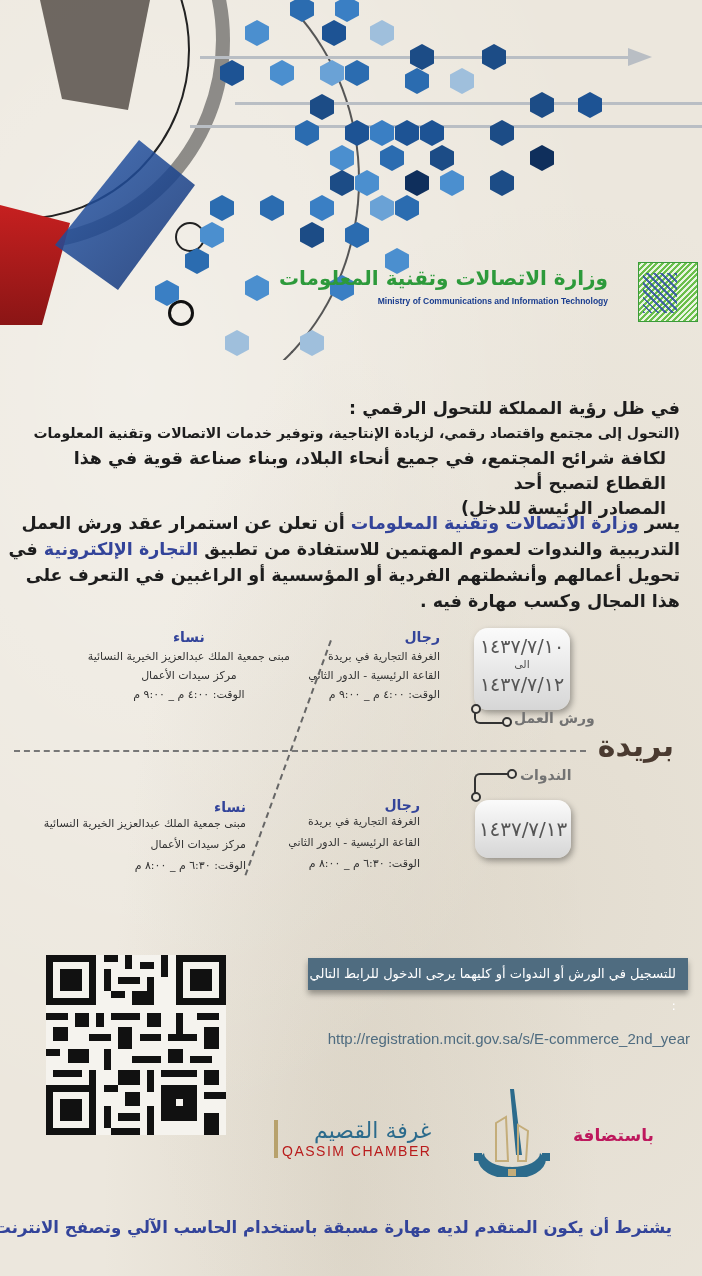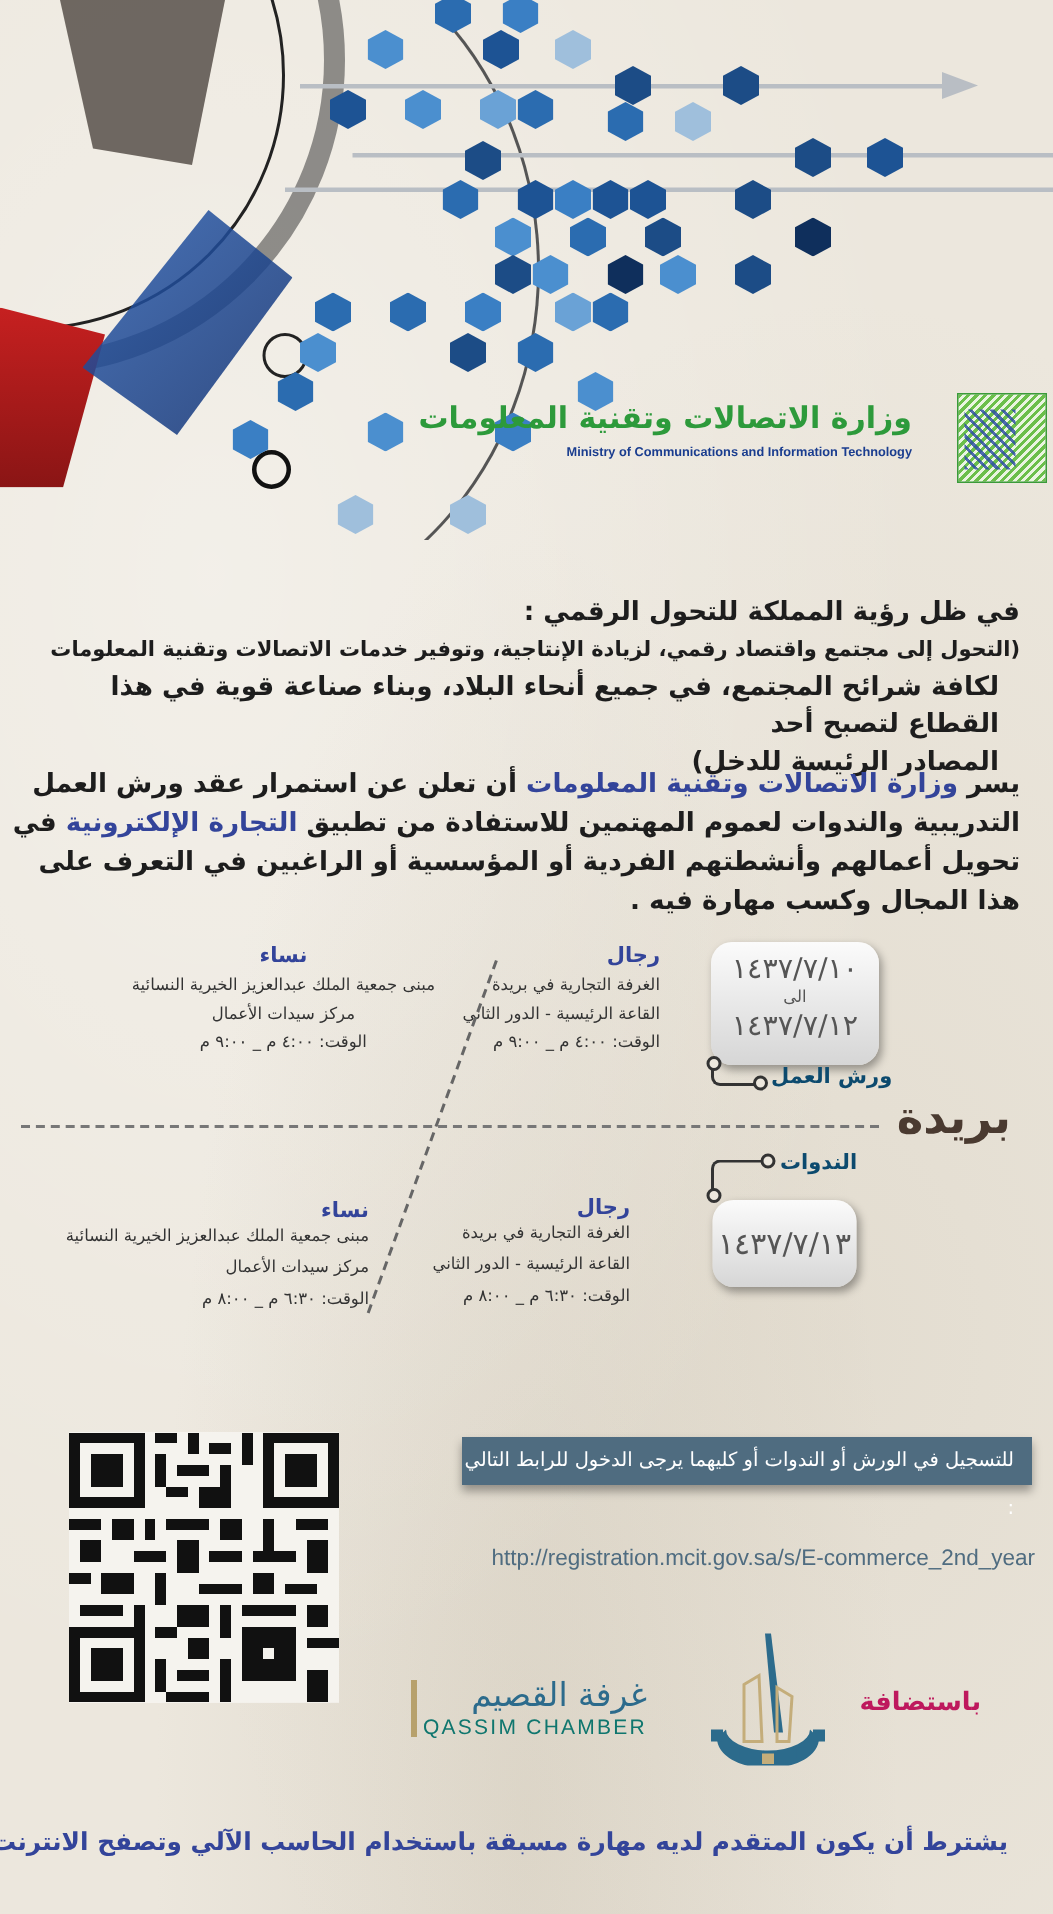--- a/index.html
+++ b/index.html
@@ -26,46 +26,46 @@
   .mcit-mark::after{content:"";position:absolute;left:4px;top:10px;width:34px;height:40px;
     background:repeating-linear-gradient(45deg,#2a49a6 0 2px,transparent 2px 5px);opacity:.8;}
 
   .intro{right:22px;top:396px;width:670px;font-size:17.5px;line-height:25px;font-weight:bold;color:#1d1d1d;}
   .intro p{margin:0;}
   .body-p{right:22px;top:510px;width:680px;font-size:17.5px;line-height:26px;font-weight:bold;color:#1d1d1d;}
   .blue{color:#33449a;}
 
   .date-box{background:linear-gradient(#fbfbfb,#d6d6d6);border-radius:14px;box-shadow:2px 3px 6px rgba(0,0,0,.35);
     font-family:"DejaVu Sans",sans-serif;color:#555;text-align:center;}
-  .ws-box{left:474px;top:628px;width:112px;height:82px;}
+  .ws-box{left:474px;top:628px;width:96px;height:82px;}
   .ws-box .d{font-size:19px;line-height:24px;letter-spacing:1px;}
   .ws-box .to{font-size:11px;line-height:14px;}
   .sm-box{left:475px;top:800px;width:96px;height:58px;}
   .sm-box .d{font-size:20px;line-height:58px;letter-spacing:1px;}
   .connector{position:absolute;border:2px solid #333;}
   .dot{position:absolute;width:6px;height:6px;border:2px solid #333;border-radius:50%;background:#ece7dd;}
 
-  .tag{font-size:14px;font-weight:bold;color:#0c4a6e;white-space:nowrap;}
+  .tag{font-size:14px;font-weight:bold;color:#737373;white-space:nowrap;}
   .city{right:28px;top:728px;font-size:30px;color:#4a3a30;font-weight:bold;}
   .hdash{left:14px;top:750px;width:572px;border-top:2px dashed #777;}
   .diag{position:absolute;border-left:2px dashed #666;transform-origin:top left;}
 
   .venue{font-size:11px;line-height:19px;color:#333;white-space:nowrap;text-align:right;}
   .venue .h{font-size:14px;color:#33449a;font-weight:bold;}
 
   .reg-bar{left:308px;top:958px;width:380px;height:32px;background:#4f6c80;box-shadow:0 4px 6px rgba(0,0,0,.35);
     color:#fff;font-size:13px;line-height:32px;padding-right:12px;box-sizing:border-box;}
   .url{left:280px;top:1030px;width:410px;font-family:"Liberation Sans",sans-serif;font-size:15px;color:#4f6c80;text-align:right;}
 
   .qr{left:46px;top:955px;width:180px;height:180px;background:#fff;}
   .host{right:48px;top:1125px;font-size:17px;font-weight:bold;color:#be185d;}
   .qc-logo{left:470px;top:1085px;width:84px;height:92px;}
   .qc-text{left:282px;top:1118px;}
   .qc-ar{font-size:22px;color:#2c6b8c;direction:rtl;}
-  .qc-en{font-size:14px;color:#0f766e;letter-spacing:1.5px;font-family:"Liberation Sans",sans-serif;}
+  .qc-en{font-size:14px;color:#b91c1c;letter-spacing:1.5px;font-family:"Liberation Sans",sans-serif;}
   .qc-bar{position:absolute;left:-8px;top:2px;width:4px;height:38px;background:#b7a16c;}
 
   .req{right:30px;top:1218px;font-size:16.5px;font-weight:bold;color:#33449a;white-space:nowrap;}
 </style>
 </head>
 <body>
 
 <div class="abs hero">
 
   <div class="abs" style="left:-190px;top:-170px;width:420px;height:420px;border-radius:50%;border:14px solid rgba(60,60,60,.55);box-sizing:border-box;"></div>

